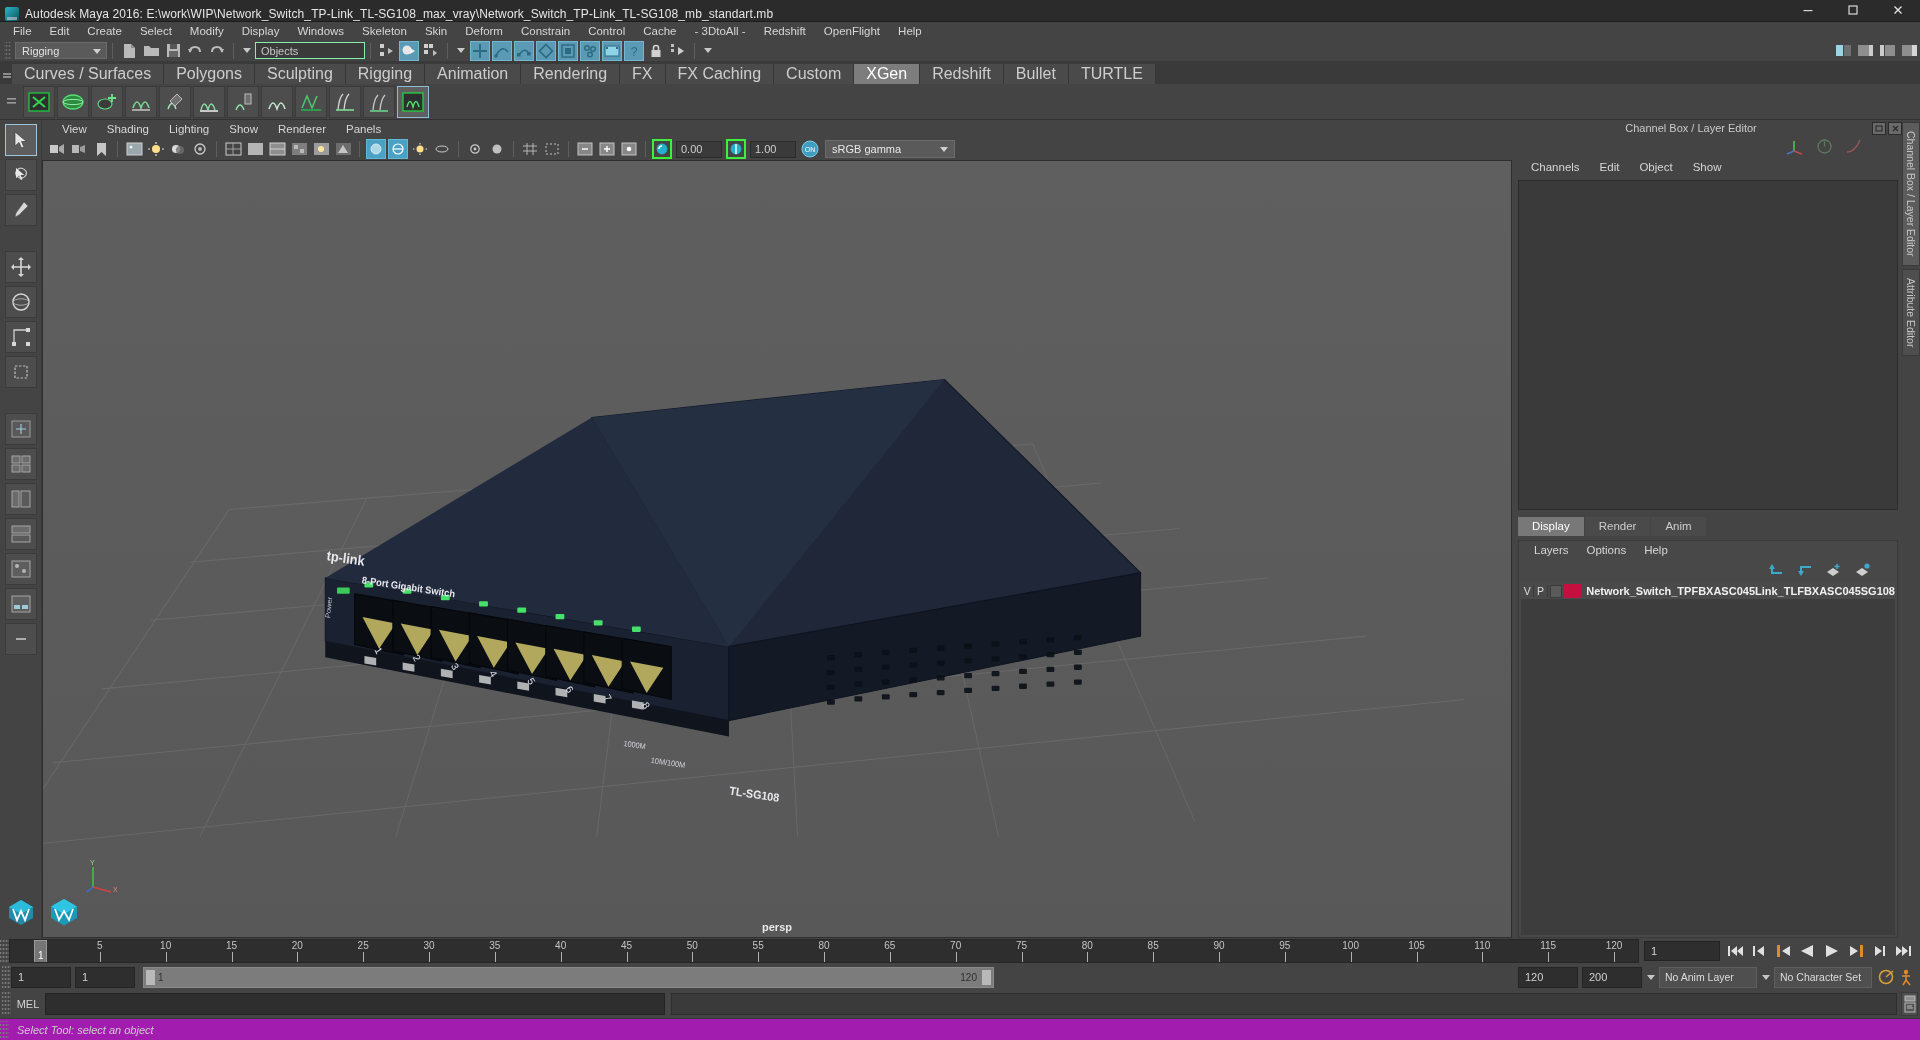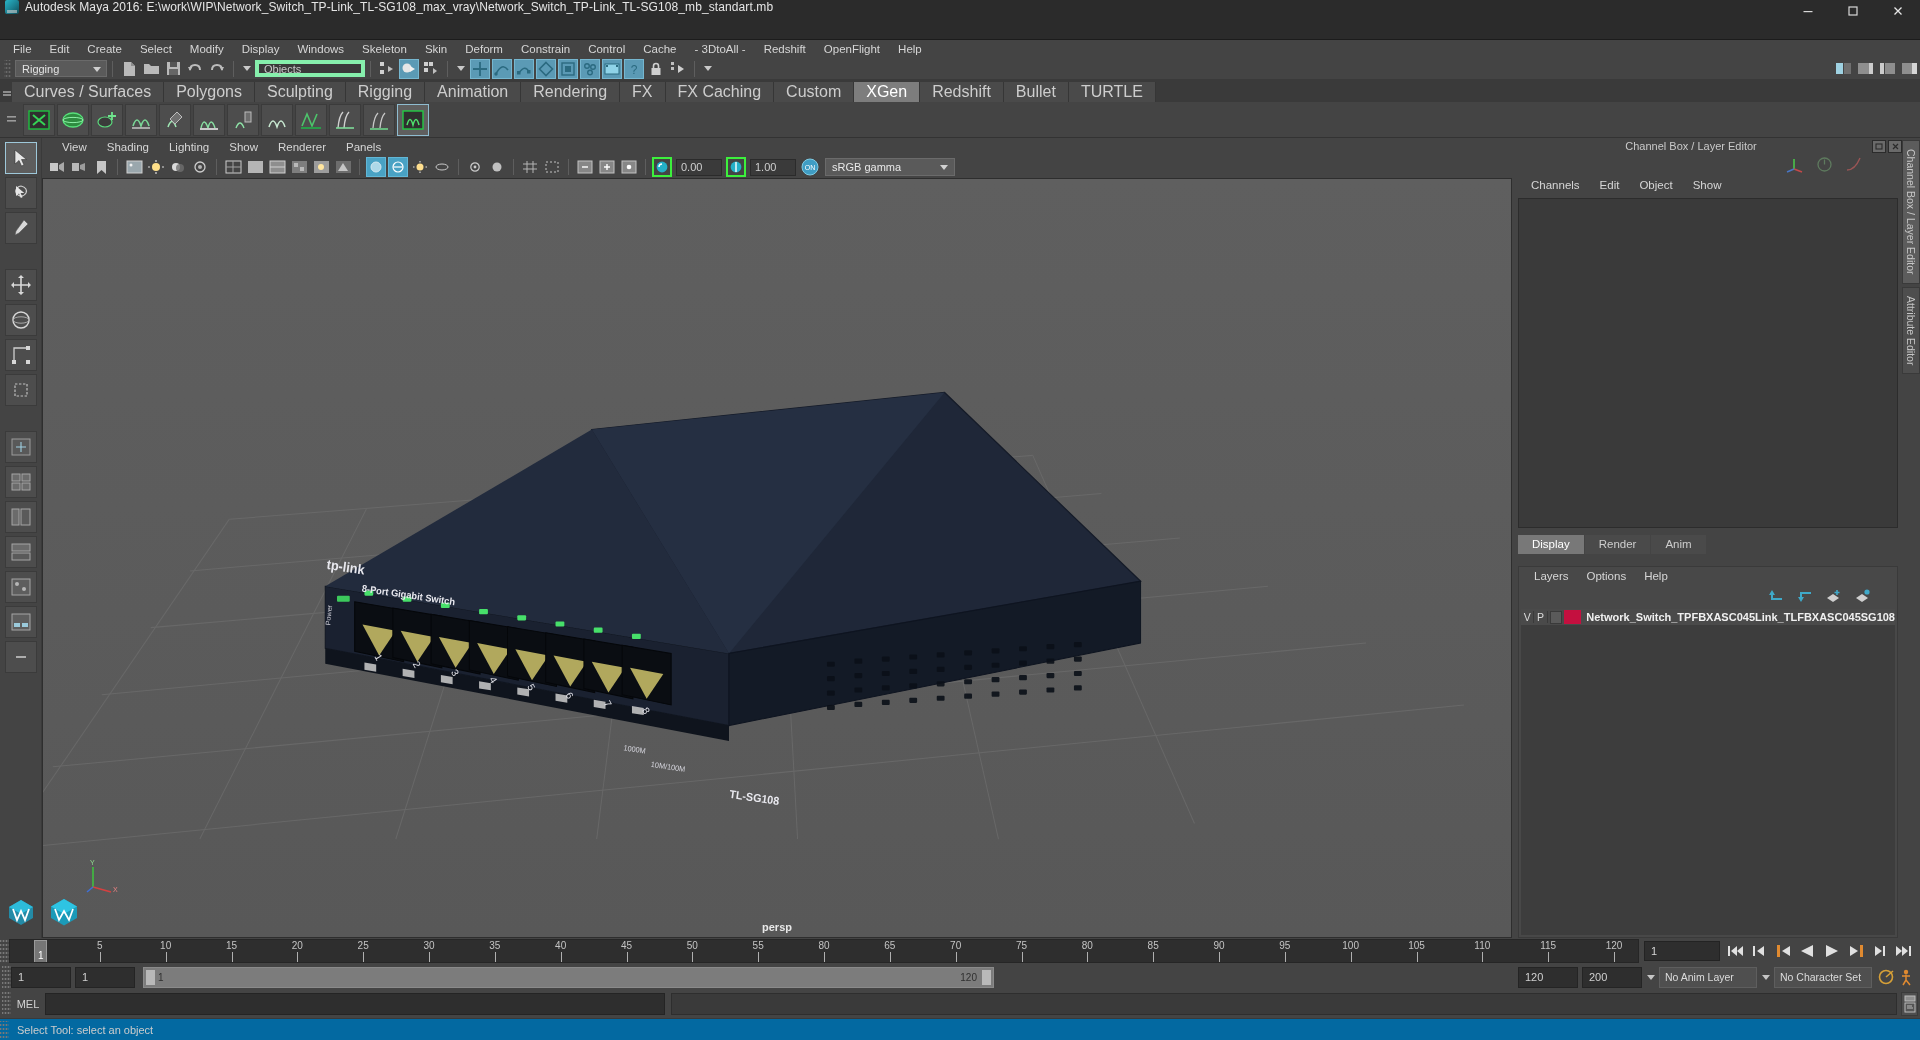--- a/index.html
+++ b/index.html
@@ -7,21 +7,21 @@
     width: 1920px; height: 1040px;
     background: #444444;
     font-family: "Liberation Sans", sans-serif;
     overflow: hidden;
     color: #d2d2d2;
   }
   .app { width: 1920px; height: 1040px; display: flex; flex-direction: column; background: #444; }
 
   
   .titlebar {
-    height: 40px; background: #2b2b2b; display: flex; align-items: flex-start;
+    height: 22px; background: #2b2b2b; display: flex; align-items: flex-end;
     border-bottom: 1px solid #1c1c1c; flex: none;
   }
   .title-icon {
     width: 14px; height: 14px; margin: 0 6px 0 5px; flex: none;
     background: linear-gradient(135deg,#29b6c9 0%,#1b7f90 55%,#0f4c57 100%);
     border-radius: 2px; position: relative;
   }
   .title-icon::after {
     content:""; position:absolute; left:2px; bottom:1px; right:2px; height:3px;
     background:#cfcfcf; opacity:.6;
@@ -50,21 +50,21 @@
     background-image: radial-gradient(#6e6e6e 1px, transparent 1.1px);
     background-size: 3px 4px; background-position: 1px 2px; opacity: .85;}
   .tb-combo {
     width: 92px; height: 17px; background: #5a5a5a; border: 1px solid #6a6a6a;
     color: #e3e3e3; font-size: 11px; display: flex; align-items: center;
     padding-left: 6px; position: relative; margin-left: 2px;
   }
   .tb-combo .arw { position: absolute; right: 5px; top: 6px;
     border-left: 4px solid transparent; border-right: 4px solid transparent; border-top: 5px solid #cfcfcf;}
   .tb-field {
-    width: 110px; height: 17px; background: #3a3a3a; border: 4px solid #86efac;
+    width: 110px; height: 17px; background: #3a3a3a; border: 1px solid #86efac;
     color: #c8c8c8; font-size: 11px; display: flex; align-items: center; padding-left: 5px;
   }
   .tsep { width: 1px; height: 16px; background: #5e5e5e; margin: 0 5px; flex:none;}
   .ticon { width: 20px; height: 20px; margin: 0 1px; display:flex;align-items:center;justify-content:center; flex:none;}
   .ticon.on { background: #5b9ab5; border: 1px solid #76b7d0; }
   .ticon svg { display:block; }
   .miniarw { width:0;height:0;border-left:4px solid transparent;border-right:4px solid transparent;border-top:5px solid #c9c9c9;margin:0 4px;}
   .tb-spacer { flex: 1 1 auto; }
 
   
@@ -154,21 +154,21 @@
     display:flex;align-items:center;justify-content:center;}
   .rp-tabs { height:22px; display:flex; align-items:center; padding-left:9px; background:#444;}
   .rp-tabs .menu-item { font-size:11.5px; padding:0 10px;}
   .rp-gizmo { height:20px; display:flex;align-items:center;justify-content:flex-end; padding-right:40px; gap:12px;}
   .channelbox {
     margin: 2px 4px 0 6px; background:#3a3a3a; border:1px solid #2c2c2c; height: 330px;
   }
   .layer-tabs { display:flex; align-items:flex-end; height:20px; padding-left:6px; margin-top:6px;}
   .layer-tab { height:19px; line-height:19px; padding:0 14px; font-size:11.5px; background:#4a4a4a; color:#cdcdcd; margin-right:1px;}
   .layer-tab.active { background:#787878; color:#fff; }
-  .layer-body { margin: 12px 4px 0 6px; background:#484848; border:1px solid #3a3a3a; flex:1 1 auto; display:flex; flex-direction:column; min-height:0;}
+  .layer-body { margin: 4px 4px 0 6px; background:#484848; border:1px solid #3a3a3a; flex:1 1 auto; display:flex; flex-direction:column; min-height:0;}
   .layer-menubar { height:18px; display:flex; align-items:center; padding-left:6px;}
   .layer-menubar .menu-item { font-size:11.5px; padding:0 9px;}
   .layer-icons { height:22px; display:flex; align-items:center; justify-content:flex-end; padding-right:26px; gap:13px;}
   .layer-list { flex:1 1 auto; background:#3d3d3d; margin:2px; overflow:hidden; }
   .layer-row {
     display:flex; align-items:center; height:17px; background:#4a4a4a; font-size:11px; color:#e8e8e8;
     border-bottom:1px solid #3d3d3d;
   }
   .lr-cell { width:14px; text-align:center; font-size:10.5px; color:#dcdcdc; border-right:1px solid #3a3a3a;}
   .lr-box { width:13px; height:13px; background:#5a5a5a; border:1px solid #3a3a3a; margin:0 2px;}
@@ -218,21 +218,21 @@
   .cmdrow { height: 28px; background:#444; display:flex; align-items:center; flex:none; padding-left:2px;}
   .cmd-grip { width:9px;height:24px;flex:none;
     background-image: radial-gradient(#787878 1px, transparent 1.1px); background-size:3px 4px; background-position:2px 3px;}
   .cmd-label { width:34px; font-size:11px; color:#d2d2d2; text-align:center;}
   .cmd-input { width:620px; height:22px; background:#2e2e2e; border:1px solid #242424;}
   .cmd-out { flex:1 1 auto; height:22px; background:#3a3a3a; border:1px solid #2e2e2e; margin-left:6px;}
   .cmd-btn { width:17px; height:24px; background:#4e4e4e; border:1px solid #3a3a3a; margin-left:4px; margin-right:2px;
     display:flex;align-items:center;justify-content:center;}
 
   
-  .statusrow { height: 22px; background:#0369a1; display:flex; align-items:center; flex:none; border-top:1px solid #3a3a3a;}
+  .statusrow { height: 22px; background:#a21caf; display:flex; align-items:center; flex:none; border-top:1px solid #3a3a3a;font-style:italic;}
   .status-grip { width:9px;height:18px;flex:none;
     background-image: radial-gradient(#787878 1px, transparent 1.1px); background-size:3px 4px; background-position:2px 2px;}
   .status-text { font-size:11px; color:#cccccc; margin-left:8px;}
 </style>
 </head>
 <body>
 
 <div class="app">
 
   <div class="titlebar">

